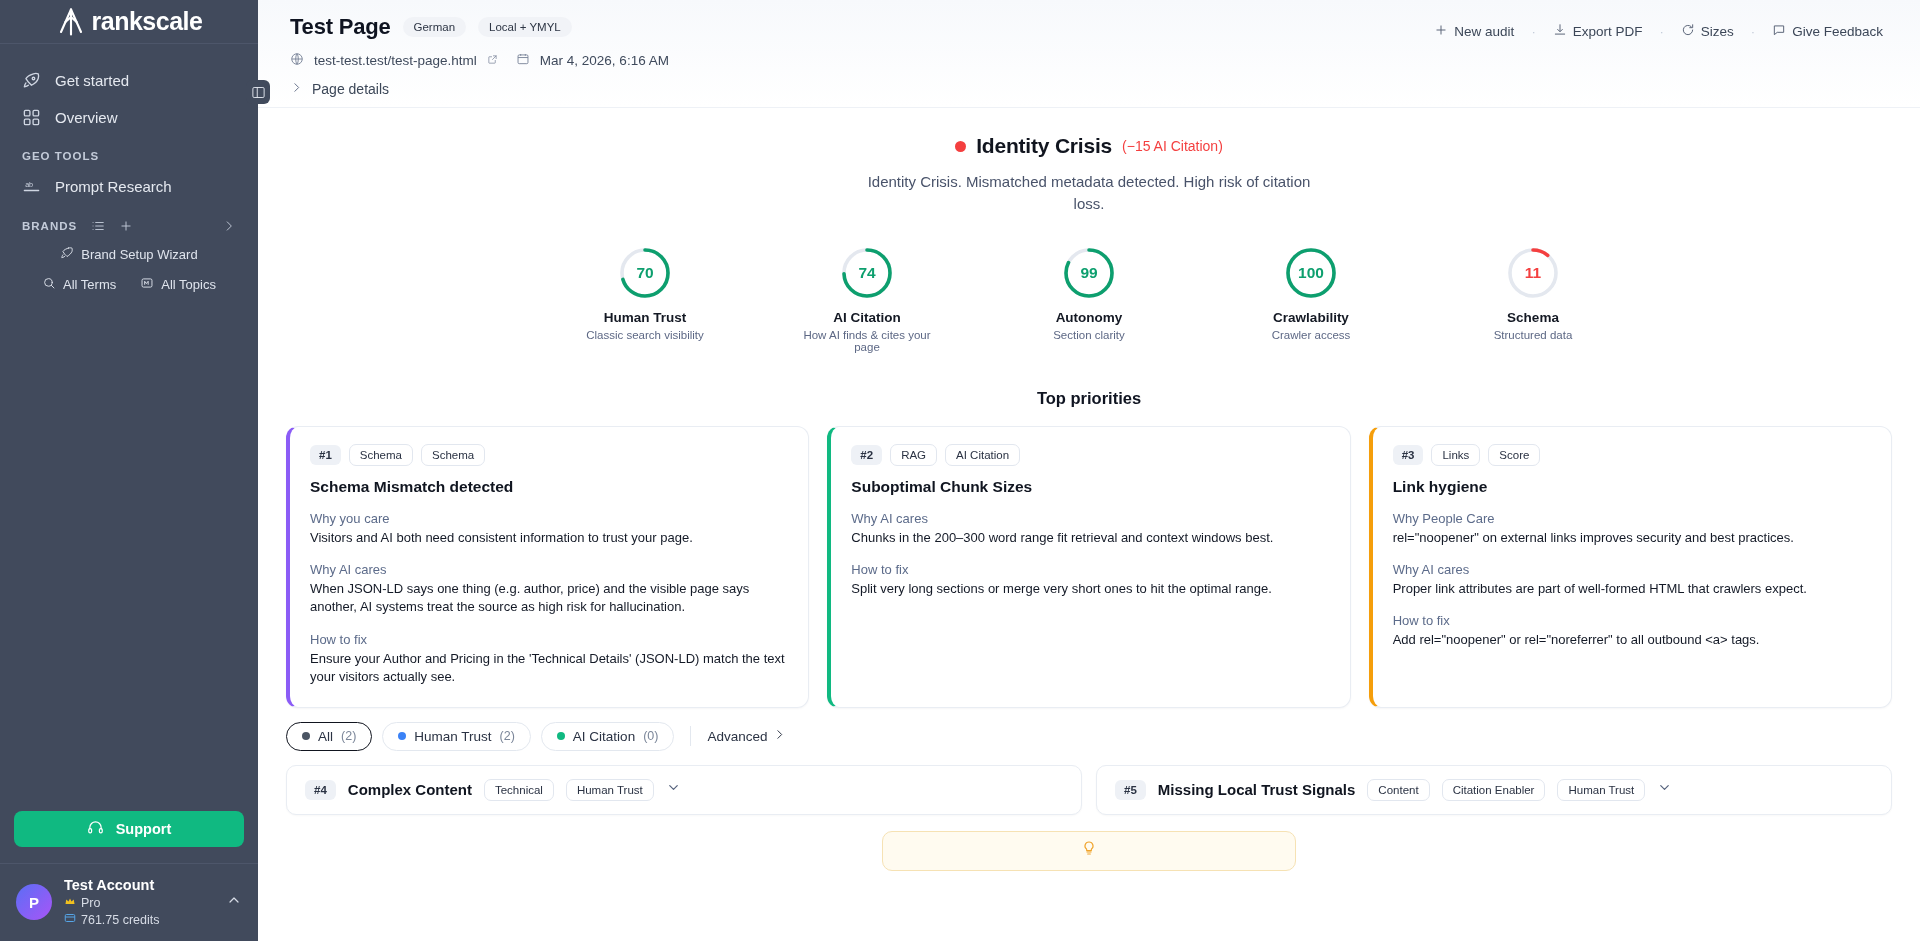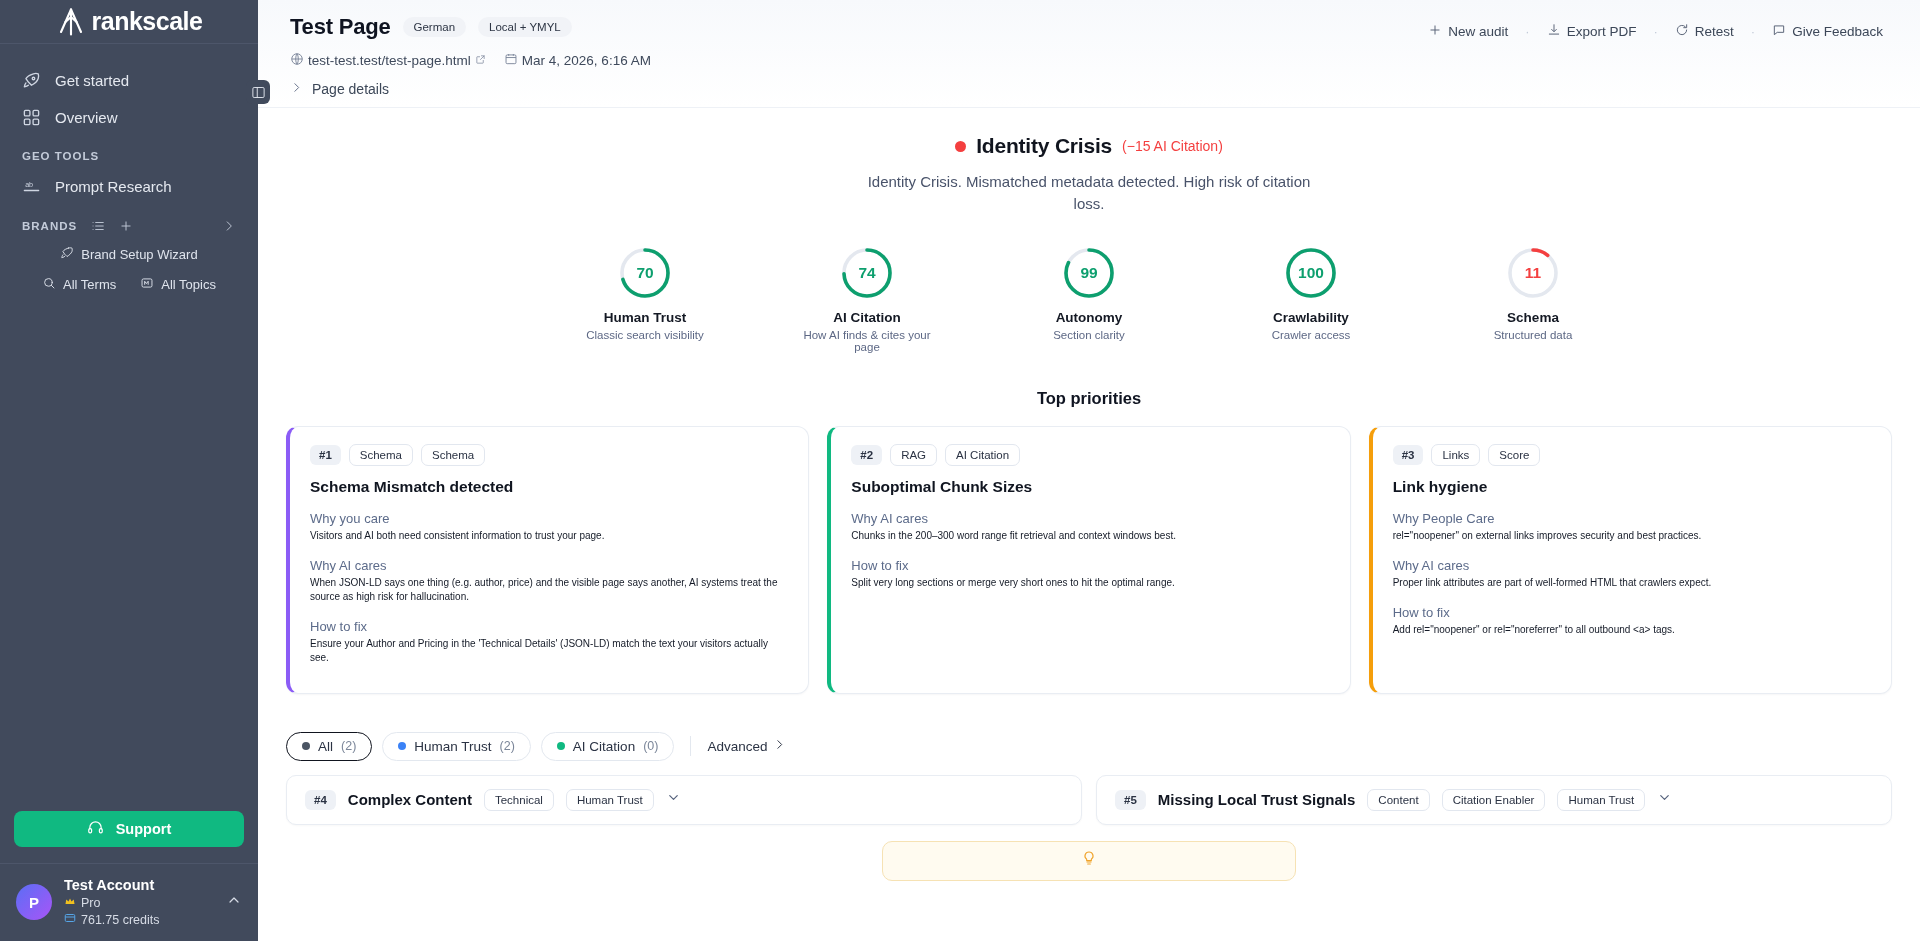--- a/index.html
+++ b/index.html
@@ -105,21 +105,21 @@
   }
   .top-actions { margin-left:auto; display:flex; align-items:center; gap:8px; padding-top: 4px;}
   .top-act {
     display:flex; align-items:center; gap:6px; font-size:13.5px; color:#3c4758;
     padding: 5px 9px; border-radius: 7px; cursor:pointer;
   }
   .top-act svg { width:14px; height:14px; stroke:#5a6477; fill:none; stroke-width:1.7; }
   .dotsep { color:#c3cbd9; font-size:13px; }
 
   .meta-row { display:flex; align-items:center; gap:18px; margin-top: 7px; }
-  .meta-item { display:flex; align-items:center; gap:4px; font-size:13.5px; color:#3f4a5c; }
+  .meta-item { display:flex; align-items:center; gap:10px; font-size:13.5px; color:#3f4a5c; }
   .meta-item svg { width:14px; height:14px; stroke:#7a8499; fill:none; stroke-width:1.6; }
   .meta-link { color:#3f4a5c; text-decoration:none; cursor:pointer;}
   .ext svg { width:11px;height:11px; }
 
   .details-row {
     display:flex; align-items:center; gap:9px; margin-top: 12px;
     font-size:14px; color:#3c4758; cursor:pointer;
   }
   .details-row svg { width:13px;height:13px;stroke:#65708a;fill:none;stroke-width:1.8; }
 
@@ -174,24 +174,24 @@
     border-radius:6px; padding: 4px 9px;
   }
   .tag-chip {
     font-size:11.5px; color:#2a3243; background:#fff; border:1px solid #e2e7ef;
     border-radius:7px; padding: 4px 10px;
   }
   .prio-title { font-size: 15.5px; font-weight: 700; color:#101520; margin-top: 12px; }
   .blk { margin-top: 15px; }
   .blk-label { font-size: 13px; color:#5a6party; }
   .blk-label { color:#5c6b8a; }
-  .blk-text { font-size: 10px; color:#141a27; margin-top: 3px; line-height: 1.42; }
+  .blk-text { font-size: 13px; color:#141a27; margin-top: 3px; line-height: 1.42; }
 
   .filter-row {
-    display:flex; align-items:center; gap:10px; padding: 0 28px; margin-top: 38px;
+    display:flex; align-items:center; gap:10px; padding: 0 28px; margin-top: 14px;
   }
   .fchip {
     display:flex; align-items:center; gap:8px;
     border:1px solid #e3e8ef; border-radius: 20px;
     padding: 6px 15px; font-size: 13.5px; color:#2b3344; cursor:pointer; background:#fff;
   }
   .fchip.active { border: 1.8px solid #11151f; }
   .fdot { width:8px;height:8px;border-radius:50%; }
   .fcount { color:#7b8699; font-size:12.5px; }
   .fdiv { width:1px; height:20px; background:#e3e8ef; margin: 0 6px; }
@@ -405,21 +405,21 @@
                   <path d="M4 19h16"></path>
                 </svg></span>
             <span>Export PDF</span>
           </div>
           <span class="dotsep">·</span>
           <div class="top-act">
             <span><svg viewBox="0 0 24 24" stroke-linecap="round" stroke-linejoin="round">
                   <path d="M20 12a8 8 0 11-2.6-5.9"></path>
                   <path d="M20 3v5h-5"></path>
                 </svg></span>
-            <span>Retest</span>
+            <span>Sizes</span>
           </div>
           <span class="dotsep">·</span>
           <div class="top-act">
             <span><svg viewBox="0 0 24 24" stroke-linejoin="round">
                   <path d="M4 5h16v11H9l-5 4z"></path>
                 </svg></span>
             <span>Give Feedback</span>
           </div>
         </div>
       </div>

